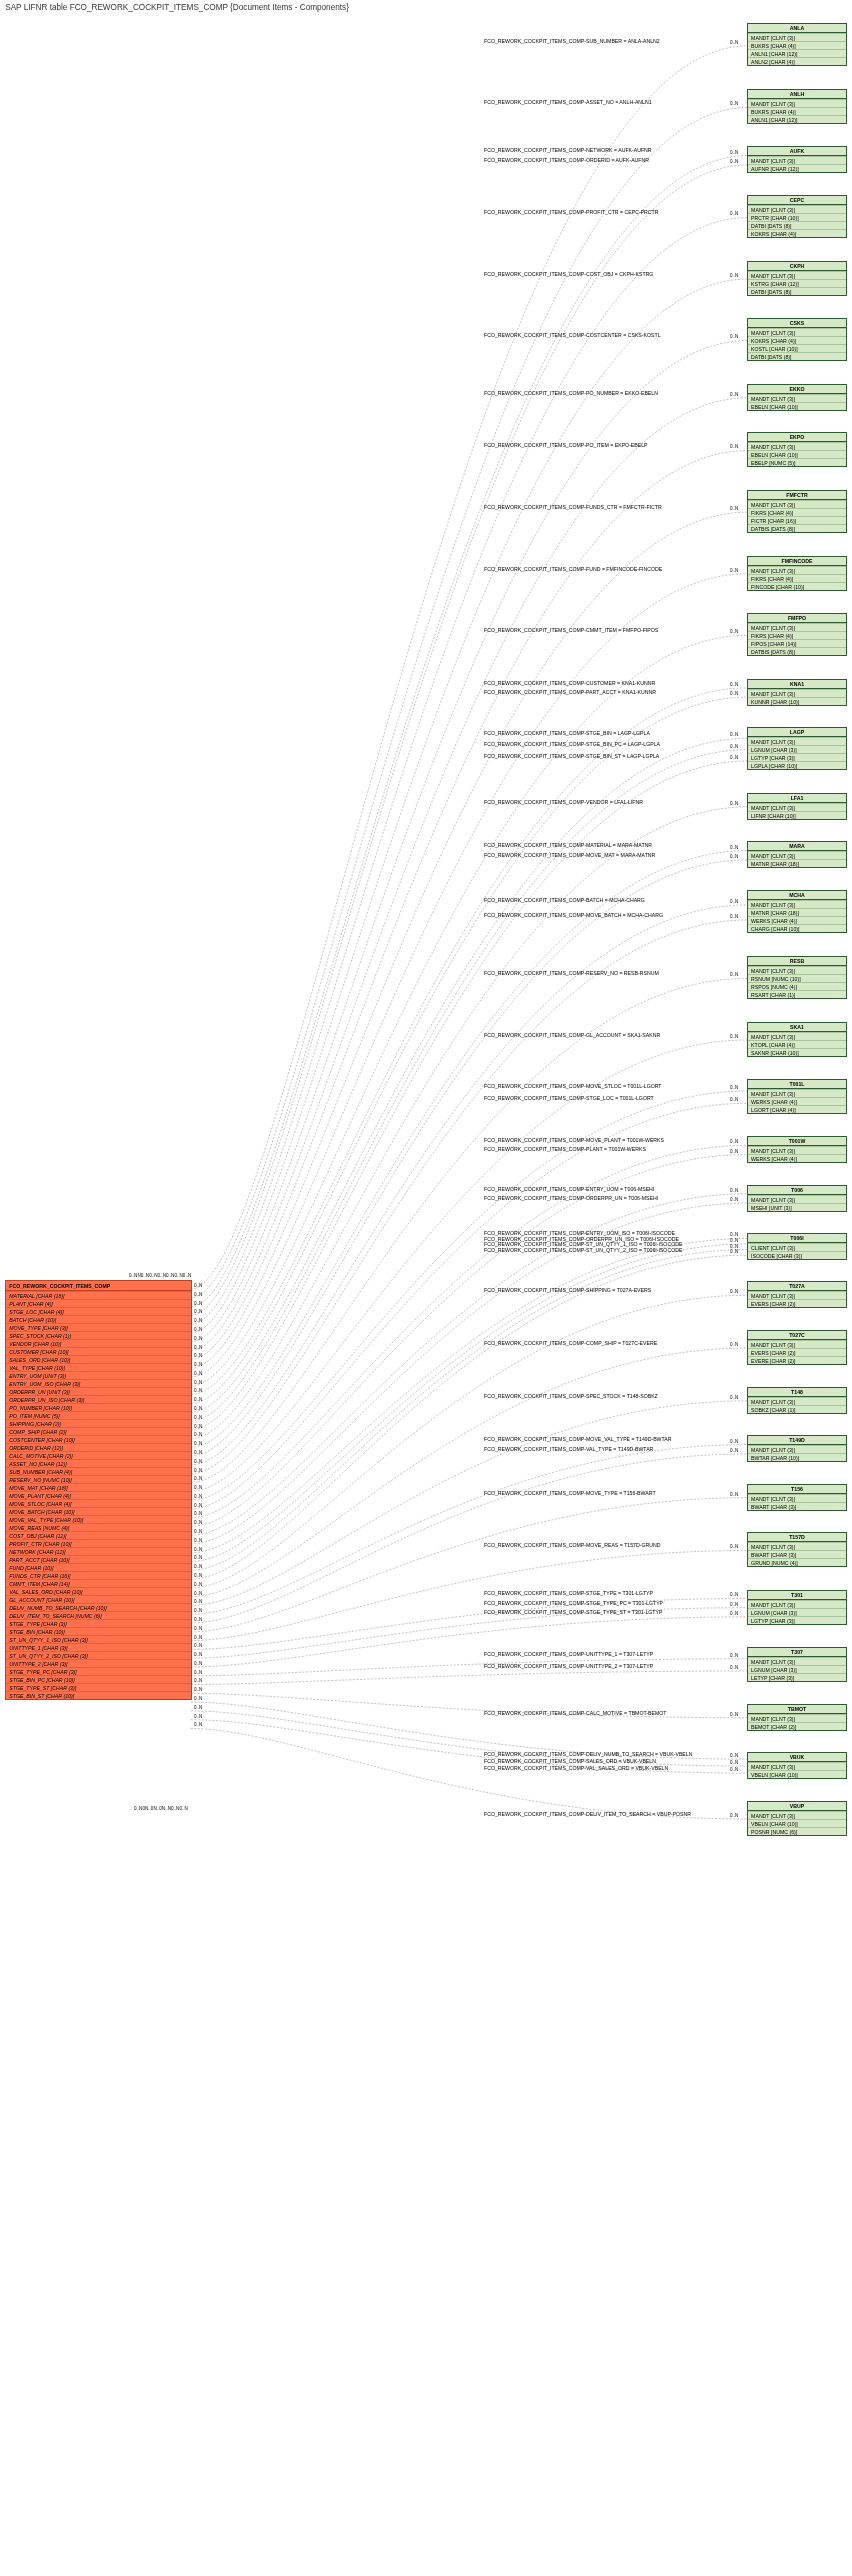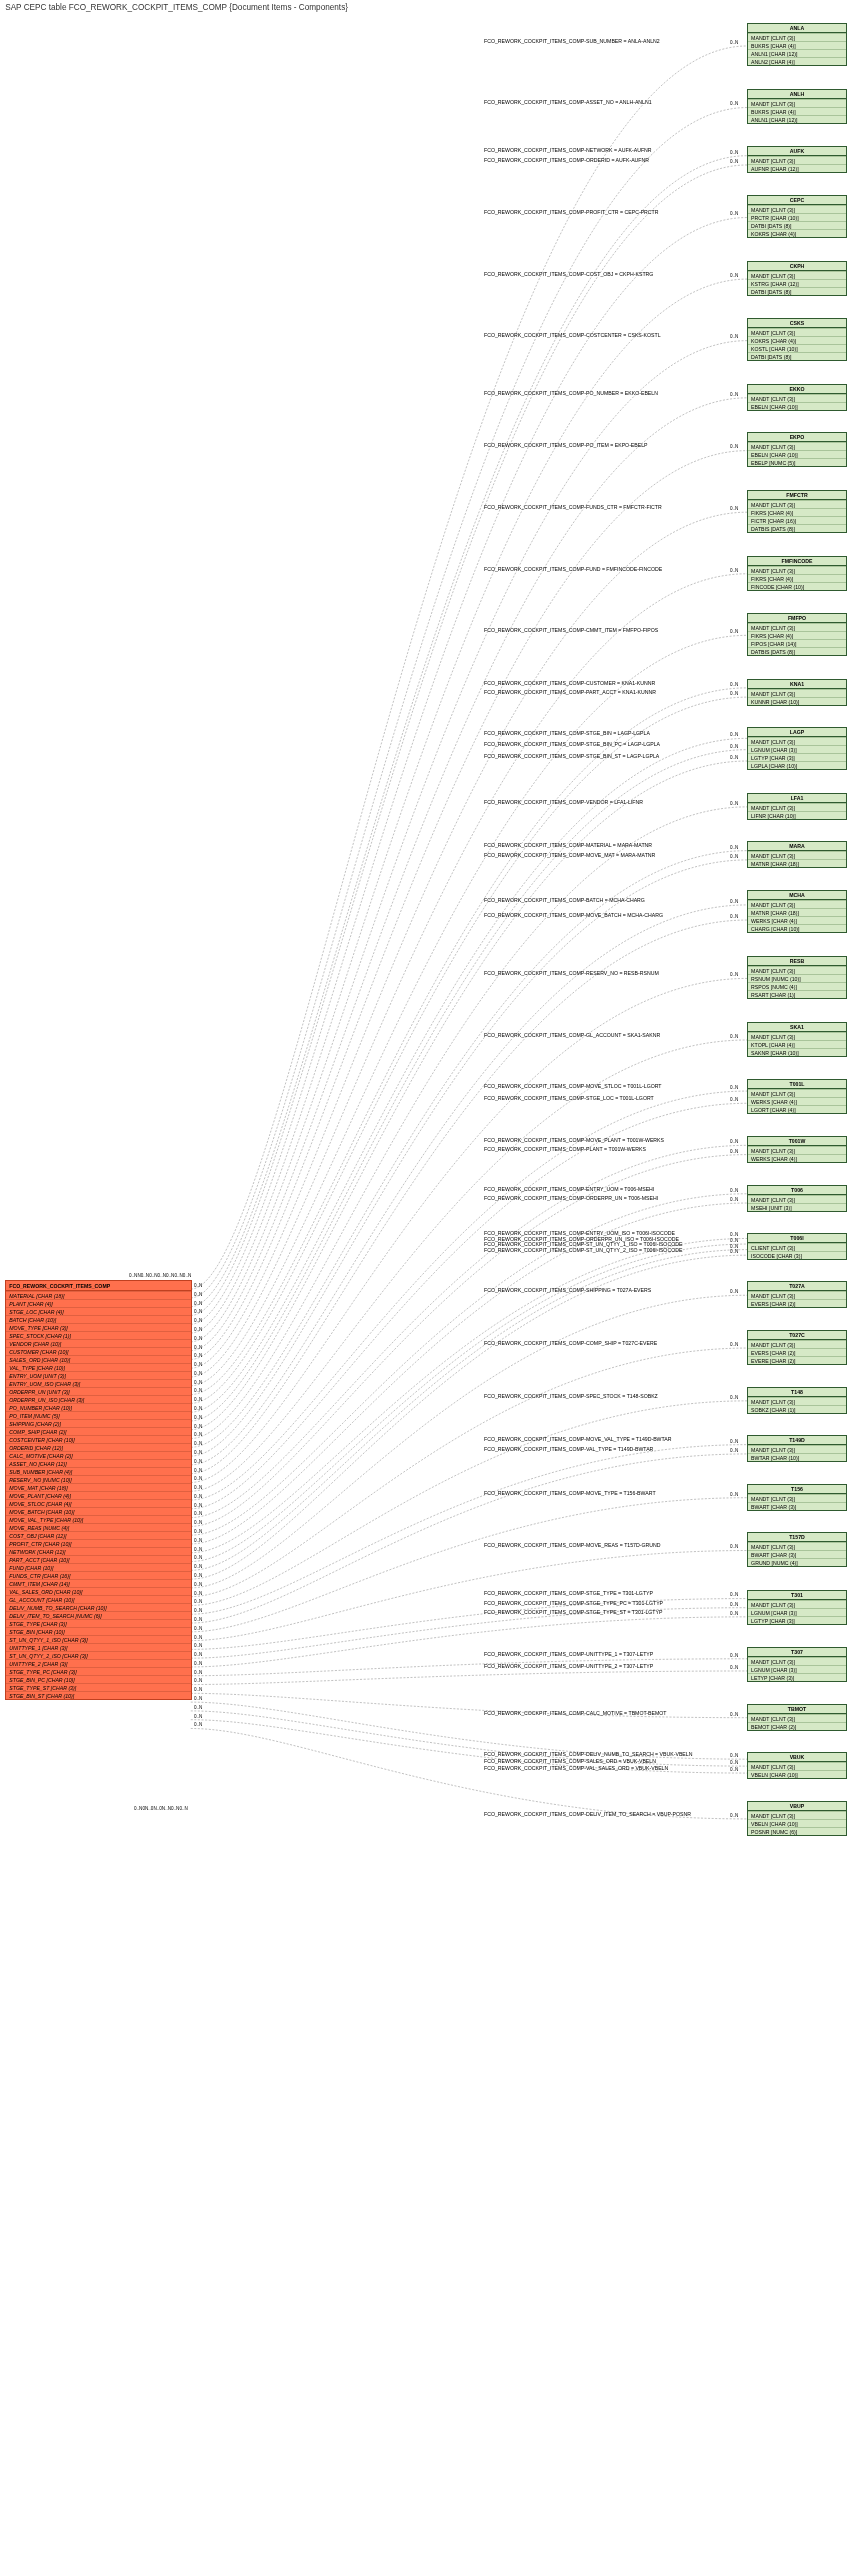--- a/index.html
+++ b/index.html
@@ -82,21 +82,21 @@
   .edge {
     stroke: #888;
     stroke-width: 1;
     stroke-dasharray: 4 3;
     fill: none;
   }
 </style>
 </head>
 <body>
 
-<div class="page-title">SAP CEPC table FCO_REWORK_COCKPIT_ITEMS_COMP {Document Items - Components}</div>
+<div class="page-title">SAP LIFNR table FCO_REWORK_COCKPIT_ITEMS_COMP {Document Items - Components}</div>
 
 <div class="diagram">
 
   <svg class="edges" id="edges-svg" viewBox="0 0 1655 5505" width="853" height="2836">
       <path class="edge" d="M 370 2477.0576923076924 C 570 2477.0576923076924, 910 64, 1450 64"></path>
       <path class="edge" d="M 370 2494.1153846153848 C 570 2494.1153846153848, 910 183.5, 1450 183.5"></path>
       <path class="edge" d="M 370 2511.173076923077 C 570 2511.173076923077, 910 277, 1450 277"></path>
       <path class="edge" d="M 370 2528.230769230769 C 570 2528.230769230769, 910 295, 1450 295"></path>
       <path class="edge" d="M 370 2545.2884615384614 C 570 2545.2884615384614, 910 397, 1450 397"></path>
       <path class="edge" d="M 370 2562.346153846154 C 570 2562.346153846154, 910 516.5, 1450 516.5"></path>

